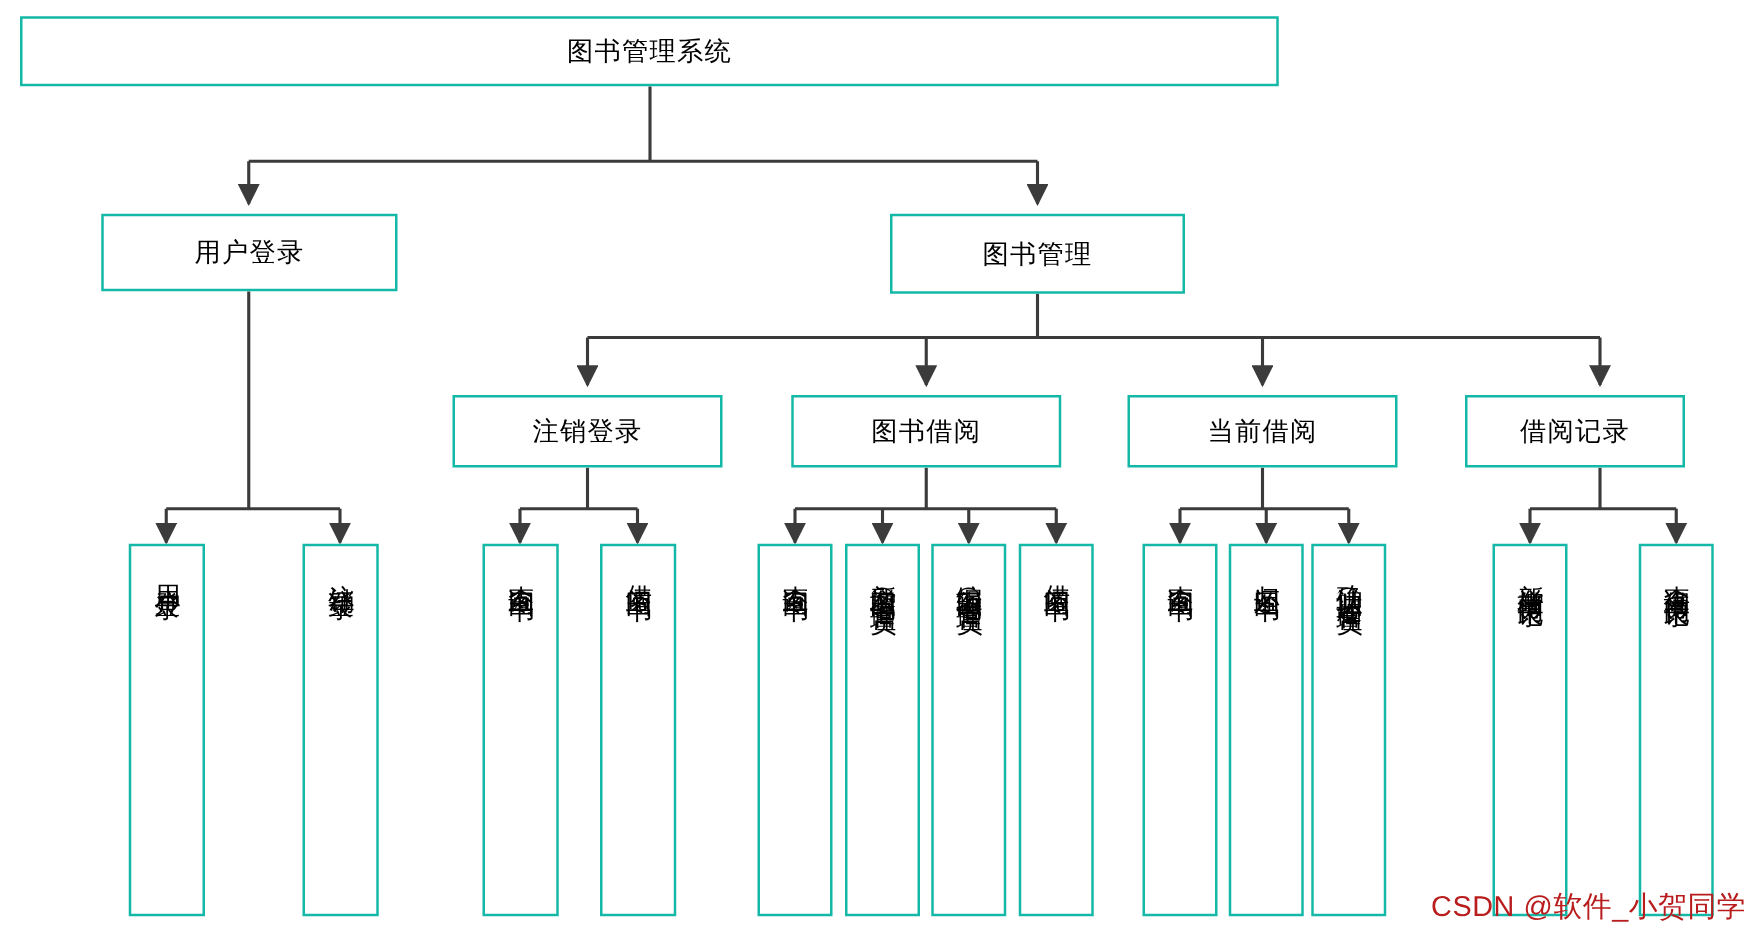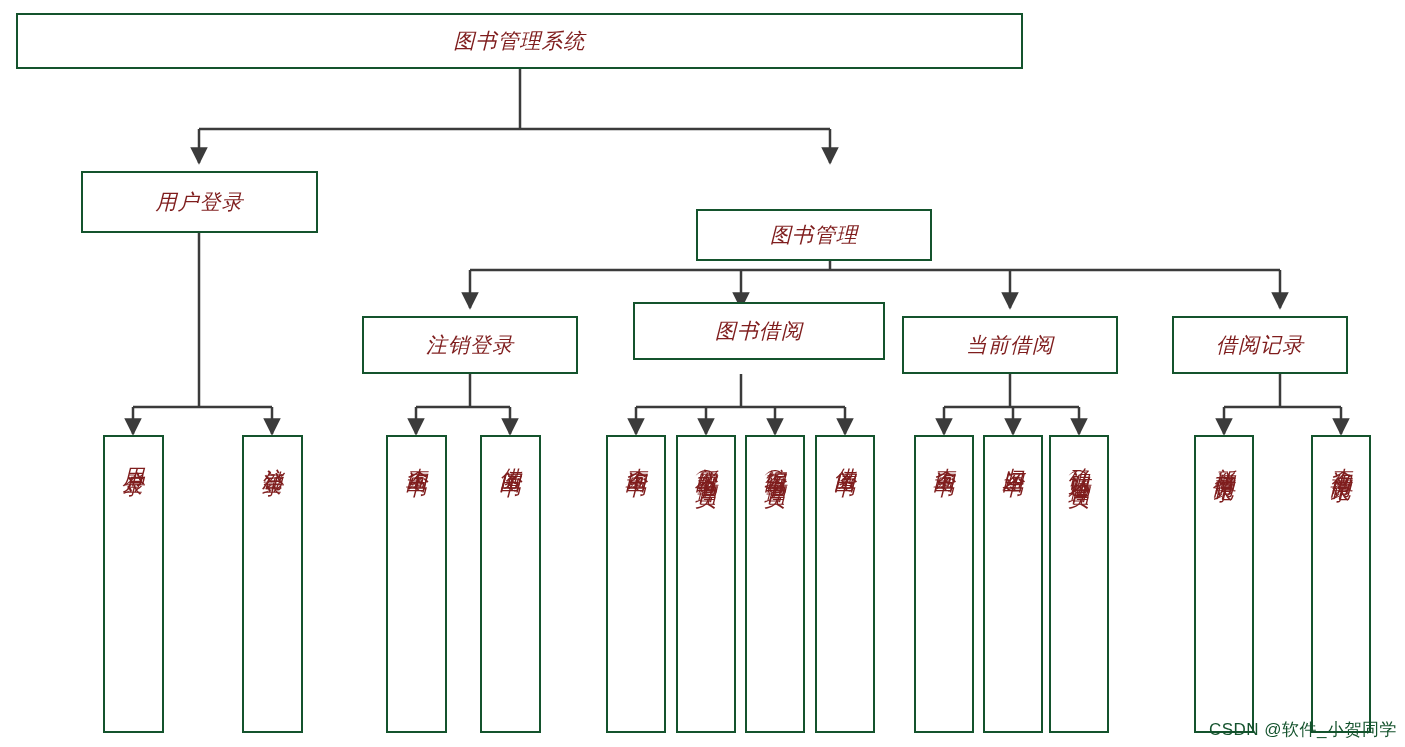--- a/index.html
+++ b/index.html
@@ -20,27 +20,26 @@
   svg.wires {
     position: absolute;
     top: 0; left: 0;
     width: 1405px;
     height: 747px;
     pointer-events: none;
   }
   .node {
     position: absolute;
     box-sizing: border-box;
-    border: 2px solid #14532d;
+    border: 2px solid #14b8a6;
     background: #ffffff;
     display: flex;
     align-items: center;
     justify-content: center;
-    color: #7f1d1d;
-    font-style: italic;
+    color: #000000;
   }
   .node.horiz {
     font-size: 21px;
     letter-spacing: 1px;
   }
   .node.vert {
     font-size: 21px;
     padding-top: 14px;
     align-items: flex-start;
     justify-content: center;
@@ -49,22 +48,22 @@
     writing-mode: vertical-rl;
     text-orientation: upright;
     letter-spacing: 3px;
     line-height: 1;
     white-space: nowrap;
   }
   .watermark {
     position: absolute;
     right: 8px;
     bottom: 6px;
-    font-size: 17px;
-    color: #14532d;
+    font-size: 23px;
+    color: #b91c1c;
     letter-spacing: 0.5px;
     white-space: nowrap;
   }
 </style>
 </head>
 <body>
 
 <div id="canvas">
 
   <svg class="wires" viewBox="0 0 1405 747">
@@ -117,28 +116,28 @@
     </g>
   </svg>
 
   <div class="node horiz" style="left:16px; top:13px; width:1007px; height:56px;">
     <span>图书管理系统</span>
   </div>
 
   <div class="node horiz" style="left:81px; top:171px; width:237px; height:62px;">
     <span>用户登录</span>
   </div>
-  <div class="node horiz" style="left:696px; top:171px; width:236px; height:52px;margin-top:38px;">
+  <div class="node horiz" style="left:712px; top:171px; width:236px; height:64px;">
     <span>图书管理</span>
   </div>
 
   <div class="node horiz" style="left:362px; top:316px; width:216px; height:58px;">
     <span>注销登录</span>
   </div>
-  <div class="node horiz" style="left:633px; top:302px; width:252px; height:58px;">
+  <div class="node horiz" style="left:633px; top:316px; width:216px; height:58px;">
     <span>图书借阅</span>
   </div>
   <div class="node horiz" style="left:902px; top:316px; width:216px; height:58px;text-align:right;">
     <span>当前借阅</span>
   </div>
   <div class="node horiz" style="left:1172px; top:316px; width:176px; height:58px;">
     <span>借阅记录</span>
   </div>
 
   <div class="node vert" style="left:103px; top:435px; width:61px; height:298px;">

